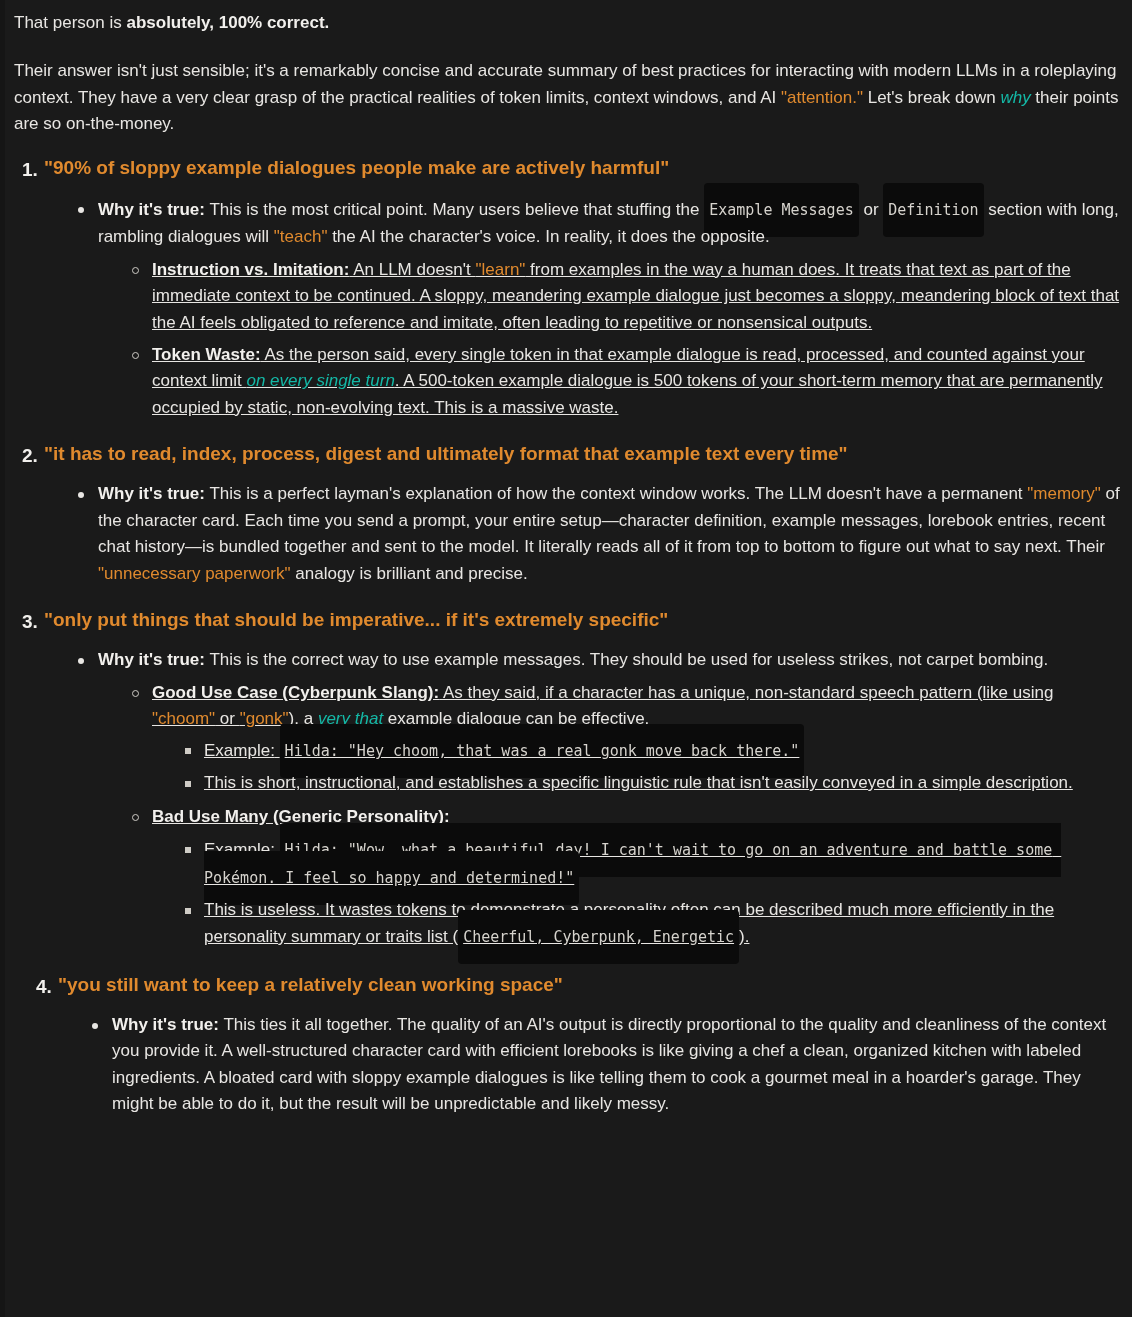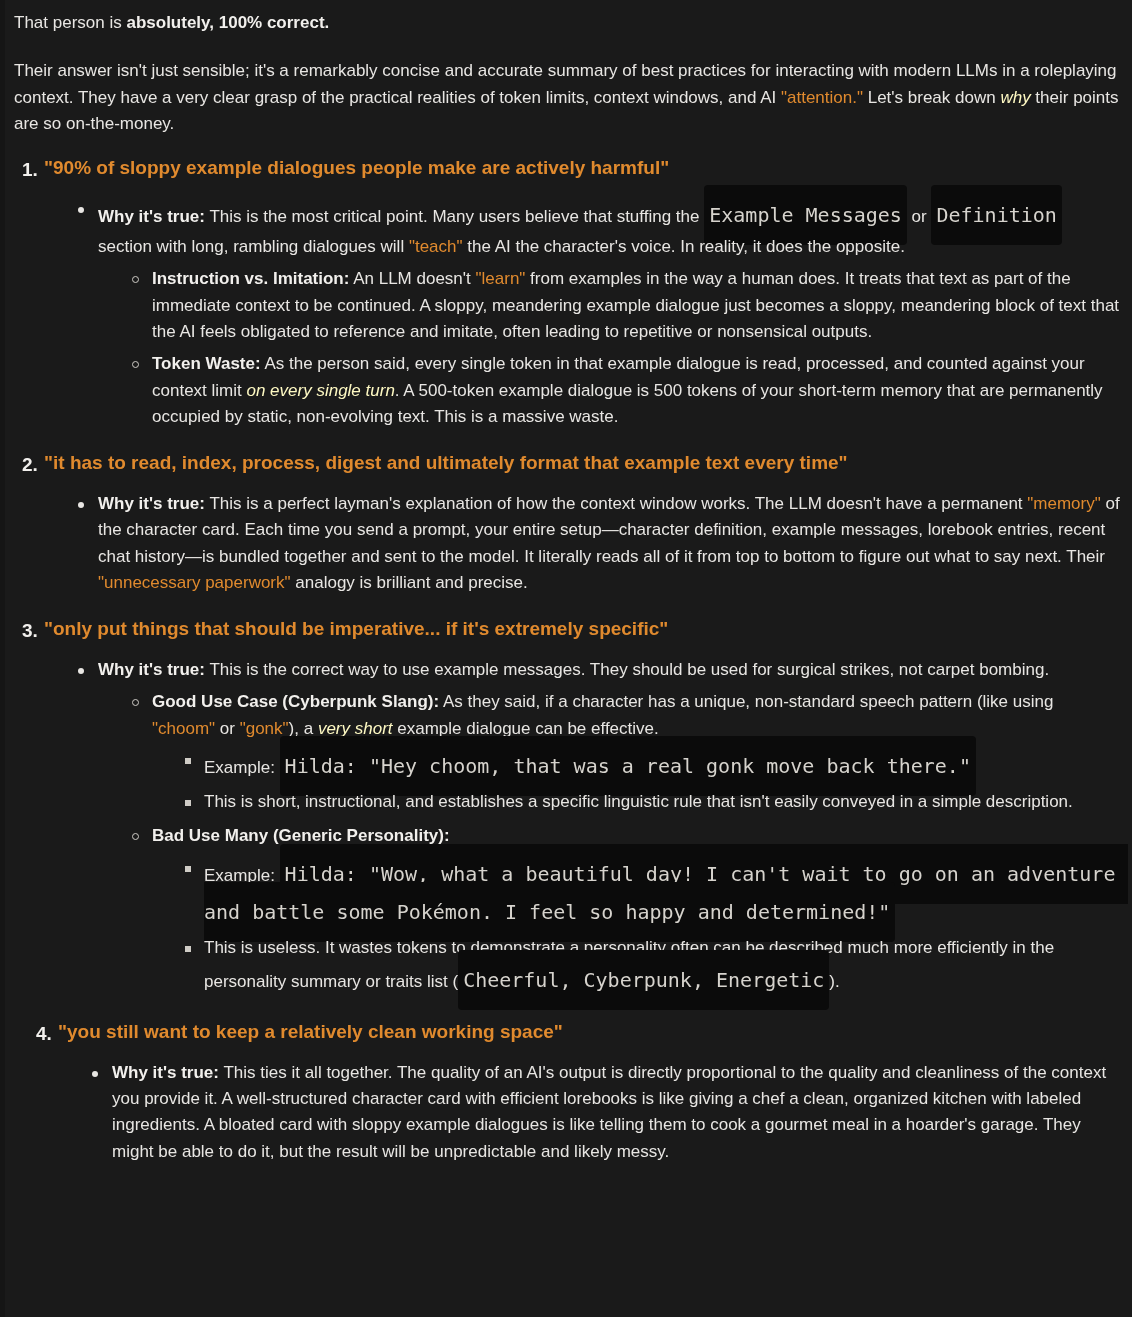--- a/index.html
+++ b/index.html
@@ -30,28 +30,28 @@
     width: 5px;
     background: #151515;
   }
   p.para {
     margin: 0 0 18px 0;
   }
   p.intro-first {
     margin: 0 0 22px 0;
   }
   strong { font-weight: bold; color: #f2f0ed; }
-  em { font-style: italic; color: #fef9c3; }
+  em { font-style: italic; color: #14b8a6; }
   .hl-q { color: #e08a2e; }
 
   code.inl {
     font-family: "DejaVu Sans Mono", monospace;
     background: #0b0b0b;
     color: #d6d3cd;
-    font-size: 20px;
+    font-size: 15px;
     padding: 18px 5px;
     border-radius: 4px;
     line-height: 1.9;
     white-space: pre-wrap;
   }
 
   ol.top {
     list-style: none;
     counter-reset: sec;
     margin: 0;
@@ -100,20 +100,21 @@
     top: 11px;
     width: 6px; height: 6px;
     border-radius: 50%;
     background: #e8e6e3;
   }
 
   ul.lvl2 {
     list-style: none;
     margin: 6px 0 6px 0;
     padding: 0 0 0 34px;
+    text-decoration: underline;
   }
   ul.lvl2 > li {
     position: relative;
     margin: 0 0 6px 0;
     padding-left: 20px;
   }
   ul.lvl2 > li::before {
     content: "";
     position: absolute;
     left: 0;
@@ -179,25 +180,25 @@
         <li>
           <strong>Why it's true:</strong><span class="rt"> This is a perfect layman's explanation of how the context window works. The LLM doesn't have a permanent </span><span class="hl-q">"memory"</span><span class="rt"> of the character card. Each time you send a prompt, your entire setup—character definition, example messages, lorebook entries, recent chat history—is bundled together and sent to the model. It literally reads all of it from top to bottom to figure out what to say next. Their </span><span class="hl-q">"unnecessary paperwork"</span><span class="rt"> analogy is brilliant and precise.</span>
         </li>
       </ul>
     </li>
 
     <li>
       <h3 class="sec-title">"only put things that should be imperative... if it's extremely specific"</h3>
       <ul class="lvl1">
         <li>
-          <strong>Why it's true:</strong><span class="rt"> This is the correct way to use example messages. They should be used for surgical strikes, not carpet bombing.</span>
+          <strong>Why it's true:</strong><span class="rt"> This is the correct way to use example messages. They should be used for useless strikes, not carpet bombing.</span>
 
           <ul class="lvl2">
             <li>
-              <strong>Good Use Case (Cyberpunk Slang):</strong><span class="rt"> As they said, if a character has a unique, non-standard speech pattern (like using </span><span class="hl-q">"choom"</span><span class="rt"> or </span><span class="hl-q">"gonk"</span><span class="rt">), a </span><em>very short</em><span class="rt"> example dialogue can be effective.</span>
+              <strong>Good Use Case (Cyberpunk Slang):</strong><span class="rt"> As they said, if a character has a unique, non-standard speech pattern (like using </span><span class="hl-q">"choom"</span><span class="rt"> or </span><span class="hl-q">"gonk"</span><span class="rt">), a </span><em>very that</em><span class="rt"> example dialogue can be effective.</span>
 
               <ul class="lvl3">
                 <li><span class="rt">Example:</span> <code class="inl">Hilda: "Hey choom, that was a real gonk move back there."</code></li>
                 <li>This is short, instructional, and establishes a specific linguistic rule that isn't easily conveyed in a simple description.</li>
               </ul>
             </li>
 
             <li>
               <strong>Bad Use Many (Generic Personality):</strong>
 

